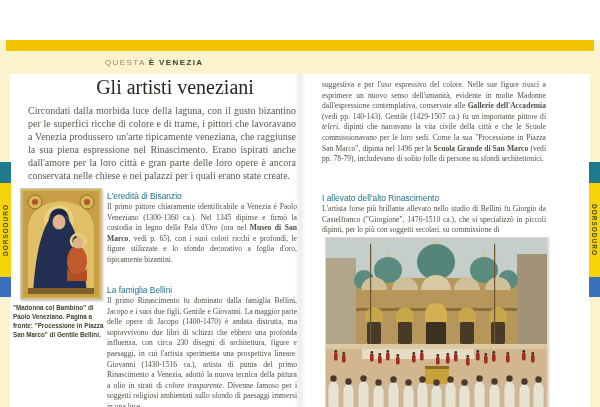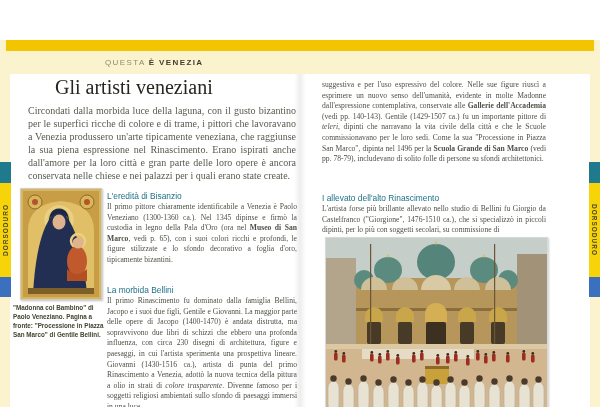--- a/index.html
+++ b/index.html
@@ -18,21 +18,21 @@
   .spread{position:absolute;left:10px;top:34px;width:580px;height:342px;background:#ffffff;}
   .gutter{position:absolute;left:294px;top:34px;width:12px;height:342px;
     background:linear-gradient(90deg,rgba(0,0,0,0),rgba(0,0,0,0.07),rgba(0,0,0,0));}
   
   .tab-cap{position:absolute;width:11px;}
   .tab-yellow{position:absolute;width:11px;background:#f7d40a;display:flex;align-items:center;justify-content:center;}
   .tab-text{font-size:6.5px;font-weight:bold;color:#4a4a2a;letter-spacing:1px;}
   .vert-up{writing-mode:vertical-rl;transform:rotate(180deg);}
   .vert-down{writing-mode:vertical-rl;}
   
-  .page-title{position:absolute;left:55px;top:36px;width:240px;
+  .page-title{position:absolute;left:55px;top:36px;width:240px;text-align:center;
     font-family:"Liberation Serif",serif;font-size:20px;color:#26261f;}
   .intro{position:absolute;left:28px;top:64px;width:268px;
     font-family:"Liberation Serif",serif;font-size:10px;line-height:13px;color:#565b4e;text-align:justify;}
   .figure-left{position:absolute;left:20px;top:148px;width:80px;height:110px;
     border:1px solid rgba(0,0,0,0.2);box-shadow:1px 1px 2px rgba(0,0,0,0.25);}
   .caption{position:absolute;left:13px;top:263px;width:94px;
     font-size:6.3px;font-weight:bold;line-height:9px;color:#43432f;}
   .sec-head{position:absolute;font-size:8.4px;font-weight:normal;color:#1d7085;}
   .sec-body{position:absolute;font-family:"Liberation Serif",serif;font-size:7.6px;
     line-height:10.6px;color:#4f4f45;text-align:justify;}
@@ -97,21 +97,21 @@
       <circle cx="57" cy="54" r="5.5" fill="#dfb38d"></circle>
       <path d="M46 80 Q56 90 66 80 L66 92 L46 92 Z" fill="#b34f24"></path>
       <rect x="7" y="99" width="66" height="6" fill="#7c5e29"></rect>
     </svg>
   </div>
   <div class="caption">"Madonna col Bambino" di Paolo Veneziano. Pagina a fronte: "Processione in Piazza San Marco" di Gentile Bellini.</div>
 
   <div class="sec-head h1">L'eredità di Bisanzio</div>
   <div class="sec-body b1"><span>Il primo pittore chiaramente identificabile a Venezia è Paolo Veneziano (1300-1360 ca.). Nel 1345 dipinse e firmò la custodia in legno della Pala d'Oro (ora nel </span><span style="font-weight: bold;">Museo di San Marco</span><span>, vedi p. 65), con i suoi colori ricchi e profondi, le figure stilizzate e lo sfondo decorativo a foglia d'oro, tipicamente bizantini.</span></div>
 
-  <div class="sec-head h2">La morbida Bellini</div>
+  <div class="sec-head h2">La famiglia Bellini</div>
   <div class="sec-body b2"><span>Il primo Rinascimento fu dominato dalla famiglia Bellini, Jacopo e i suoi due figli, Gentile e Giovanni. La maggior parte delle opere di Jacopo (1400-1470) è andata distrutta, ma sopravvivono due libri di schizzi che ebbero una profonda influenza, con circa 230 disegni di architettura, figure e paesaggi, in cui l'artista sperimenta una prospettiva lineare. Giovanni (1430-1516 ca.), artista di punta del primo Rinascimento a Venezia, adottò la nuova tecnica della pittura a olio in strati di </span><span style="font-style: italic;">colore trasparente</span><span>. Divenne famoso per i soggetti religiosi ambientati sullo sfondo di paesaggi immersi in una luce</span></div>
 
   <div class="sec-body r-p1"><span>suggestiva e per l'uso espressivo del colore. Nelle sue figure riuscì a esprimere un nuovo senso dell'umanità, evidente in molte Madonne dall'espressione contemplativa, conservate alle </span><span style="font-weight: bold;">Gallerie dell'Accademia</span><span> (vedi pp. 140-143). Gentile (1429-1507 ca.) fu un importante pittore di </span><span style="font-style: italic;">teleri</span><span>, dipinti che narravano la vita civile della città e che le Scuole commissionavano per le loro sedi. Come la sua "Processione in Piazza San Marco", dipinta nel 1496 per la </span><span style="font-weight: bold;">Scuola Grande di San Marco</span><span> (vedi pp. 78-79), includevano di solito folle di persone su sfondi architettonici.</span></div>
   <div class="sec-head r-h">I allevato dell'alto Rinascimento</div>
   <div class="sec-body r-p2">L'artista forse più brillante allevato nello studio di Bellini fu Giorgio da Castelfranco ("Giorgione", 1476-1510 ca.), che si specializzò in piccoli dipinti, per lo più con soggetti secolari, su commissione di</div>
 
   <div class="figure-right">
     <svg viewBox="0 0 221 174" width="221" height="174" preserveAspectRatio="none">
       <defs>
         <g id="monk">

